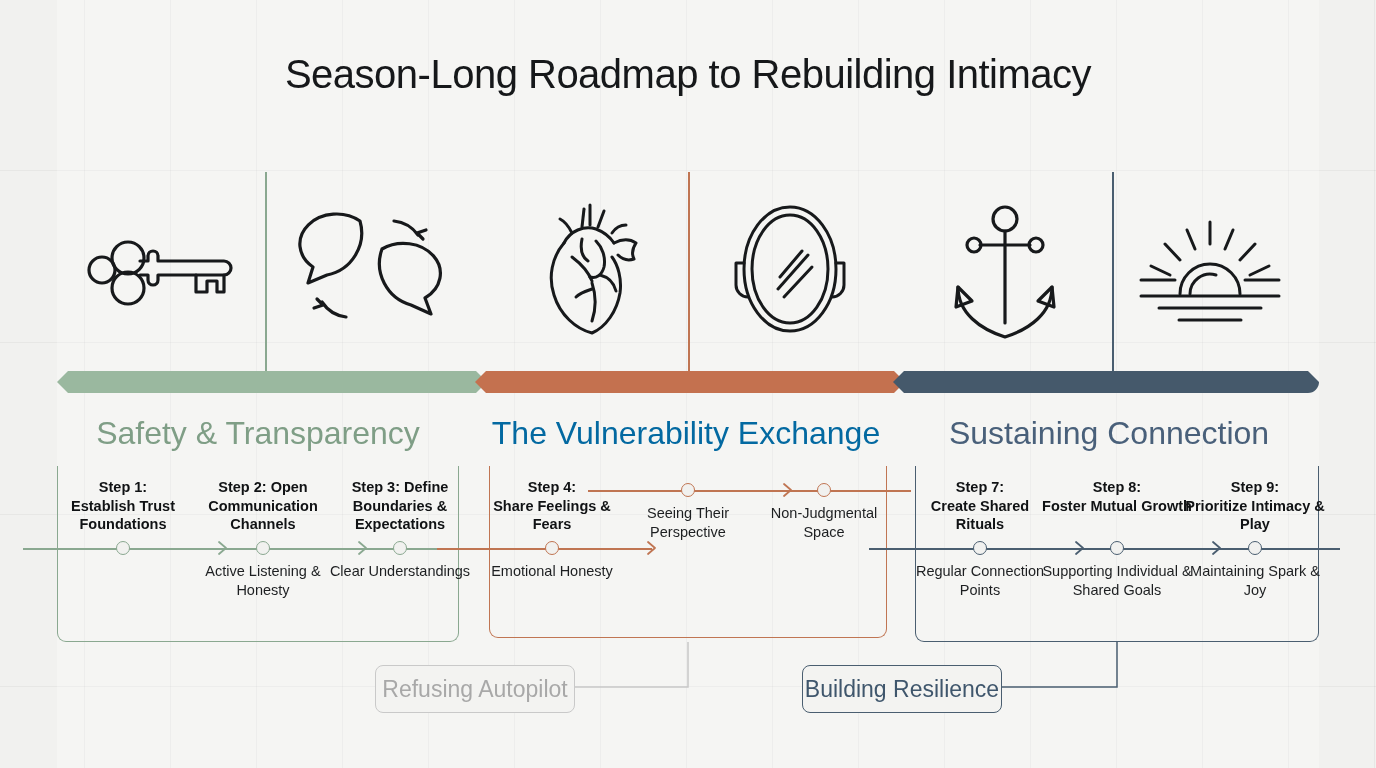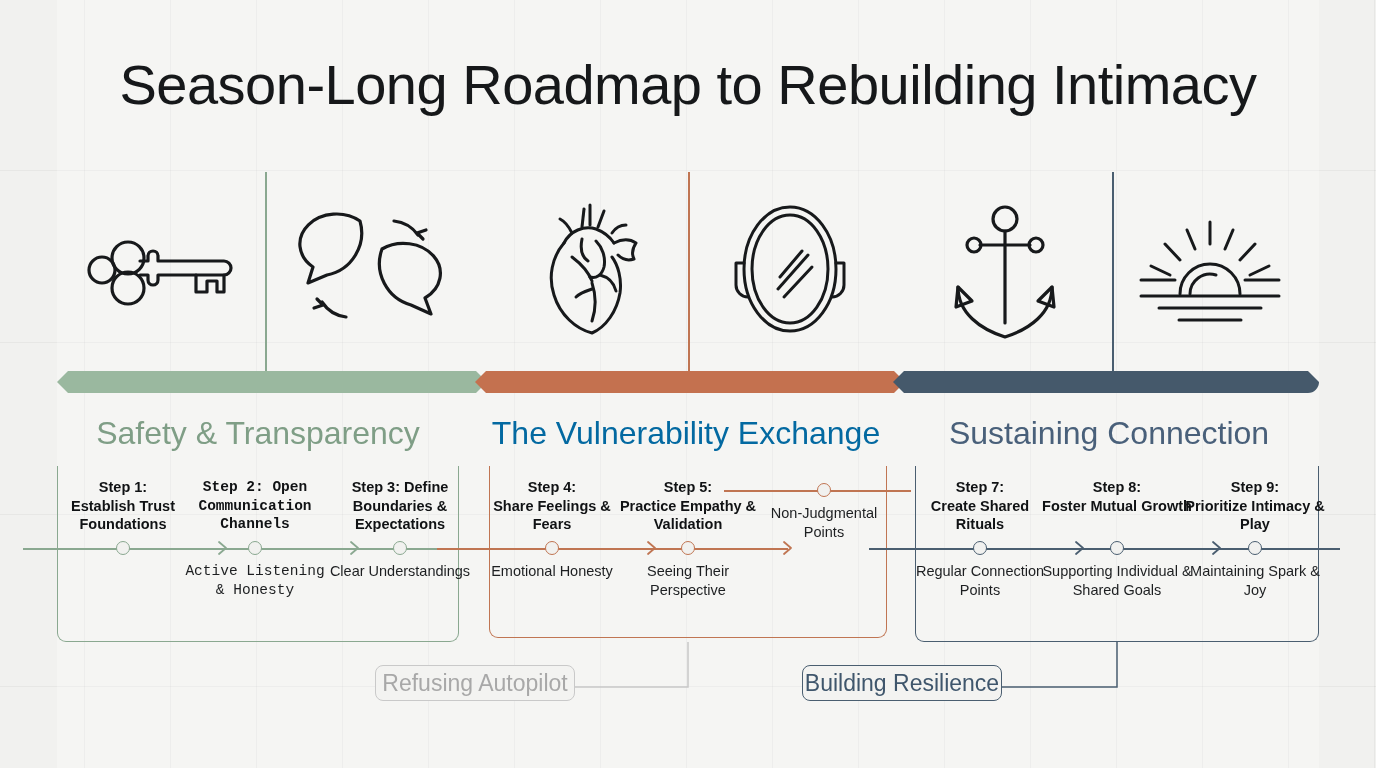--- a/index.html
+++ b/index.html
@@ -24,21 +24,21 @@
   #grid-panel {
     position:absolute;
     left:57px; top:0; width:1262px; height:768px;
     background:rgba(255,255,255,0.28);
   }
 
   
   #title {
     position:absolute; left:0; top:52px; width:1376px;
     text-align:center;
-    font-size:56px;
+    font-size:40px;
     font-weight:400;
     letter-spacing:-0.5px;
     color:#16181a;
   }
 
   
   .phase-divider { position:absolute; width:2px; top:172px; height:207px; }
 
   
   #icons-row { position:absolute; left:0; top:196px; width:1376px; height:150px; }
@@ -92,21 +92,21 @@
   .nodearrow { position:absolute; top:3px; width:18px; height:18px; }
 
   
   #connectors { position:absolute; inset:0; pointer-events:none; }
   .callout {
     position:absolute;
     border:1.5px solid; border-radius:8px;
     background:#f3f3f1;
     display:flex; align-items:center; justify-content:center;
     font-size:23px; font-weight:400;
-    height:36px;
+    height:48px;
   }
 </style>
 </head>
 <body>
 
 <div id="grid-bg"></div>
 <div id="grid-panel"></div>
 
 <div id="title">Season-Long Roadmap to Rebuilding Intimacy</div>
 
@@ -230,21 +230,21 @@
     </div>
     <div class="step-node">
       <div class="nodeline nl0" style="background: rgb(138, 168, 144);"></div>
         <div class="nodecirc nc0" style="border-color: rgb(138, 168, 144);"></div>
       <svg class="nodearrow na0" style="left:auto; right:-34px;" viewBox="0 0 18 18" fill="none" stroke-width="1.8" stroke-linecap="round" stroke-linejoin="round" stroke="#8aa890">
           <path d="M5 3 l7 6 l-7 6"></path>
         </svg>
     </div>
   </div>
 
-  <div class="step" style="left:180px;font-family:Liberation Mono, monospace;">
+  <div class="step" style="left:188px;">
     <div class="step-title">
       <span>Step 2:</span>
       <span>Open Communication Channels</span>
     </div>
     <div class="step-node">
       <div class="nodeline nl0" style="background: rgb(138, 168, 144);"></div>
         <div class="nodecirc nc0" style="border-color: rgb(138, 168, 144);"></div>
       <svg class="nodearrow na0" style="left:auto; right:-34px;" viewBox="0 0 18 18" fill="none" stroke-width="1.8" stroke-linecap="round" stroke-linejoin="round" stroke="#8aa890">
           <path d="M5 3 l7 6 l-7 6"></path>
         </svg>
@@ -273,40 +273,36 @@
       <div class="nodeline nl1" style="left: -40px; background: rgb(192, 117, 82);"></div>
         <div class="nodecirc nc1" style="border-color: rgb(192, 117, 82);"></div>
       <svg class="nodearrow na1" style="left:auto; right:-34px;" viewBox="0 0 18 18" fill="none" stroke-width="1.8" stroke-linecap="round" stroke-linejoin="round" stroke="#c07552">
           <path d="M5 3 l7 6 l-7 6"></path>
         </svg>
     </div>
     <div class="step-sub">Emotional Honesty</div>
   </div>
 
   <div class="step" style="left:613px;">
-    <div class="step-title">
-      <span>Step 5:</span><br>
-      <span>Practice Empathy &amp; Validation</span>
-    </div>
     <div class="step-node">
       <div class="nodeline nl1" style="background: rgb(192, 117, 82);"></div>
         <div class="nodecirc nc1" style="border-color: rgb(192, 117, 82);"></div>
       <svg class="nodearrow na1" style="left:auto; right:-34px;" viewBox="0 0 18 18" fill="none" stroke-width="1.8" stroke-linecap="round" stroke-linejoin="round" stroke="#c07552">
           <path d="M5 3 l7 6 l-7 6"></path>
         </svg>
     </div>
     <div class="step-sub">Seeing Their Perspective</div>
   </div>
 
   <div class="step" style="left:749px;">
     <div class="step-node">
       <div class="nodeline nl1" style="right: -12px; background: rgb(192, 117, 82);"></div>
         <div class="nodecirc nc1" style="border-color: rgb(192, 117, 82);"></div>
     </div>
-    <div class="step-sub">Non-Judgmental Points</div>
+    <div class="step-sub">Non-Judgmental Space</div>
   </div>
 
   <div class="step" style="left:905px;">
     <div class="step-title">
       <span>Step 7:</span><br>
       <span>Create Shared Rituals</span>
     </div>
     <div class="step-node">
       <div class="nodeline nl2" style="left: -36px; background: rgb(74, 94, 112);"></div>
         <div class="nodecirc nc2" style="border-color: rgb(74, 94, 112);"></div>

